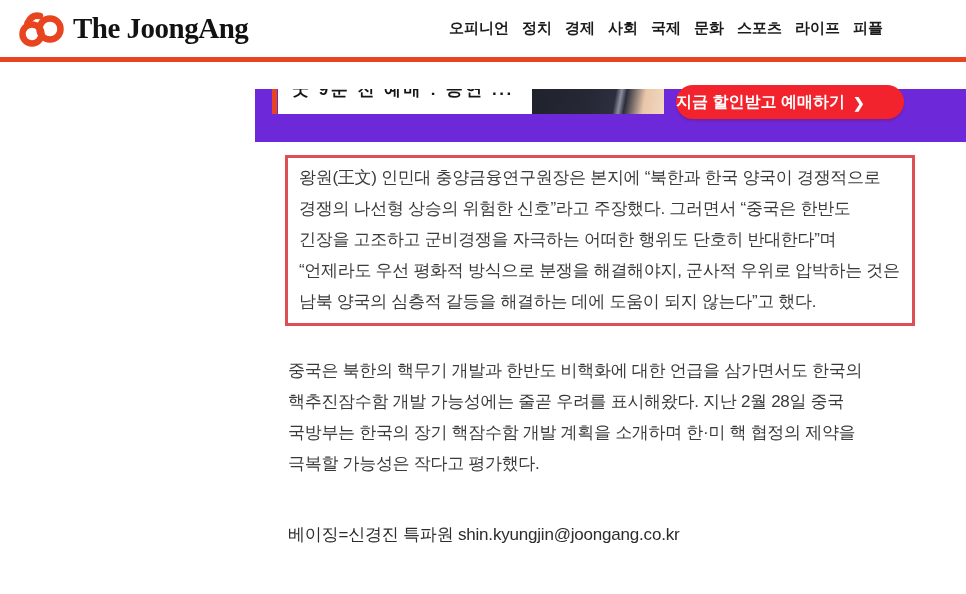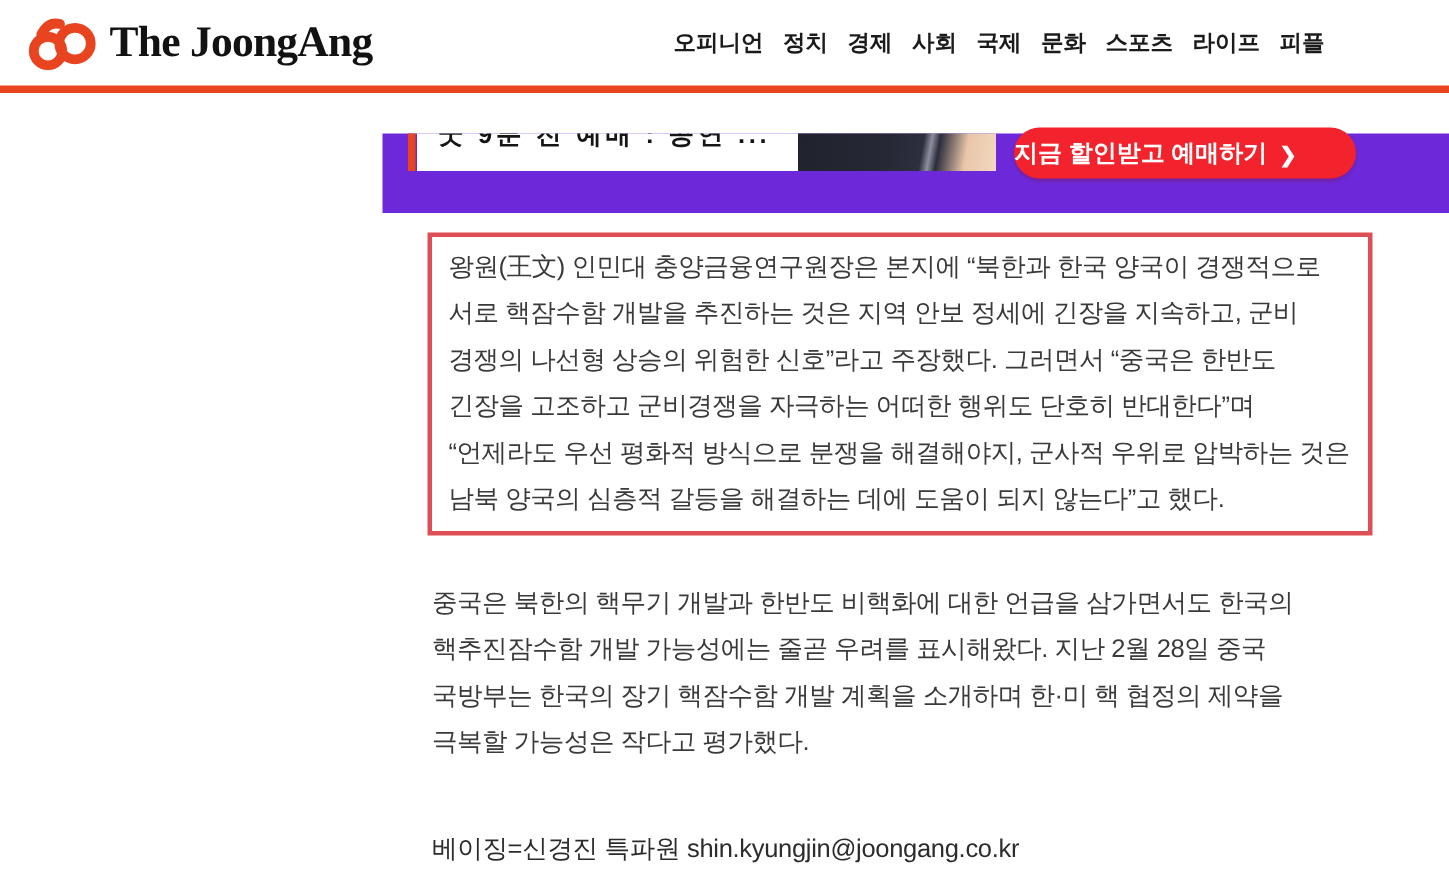--- a/index.html
+++ b/index.html
@@ -92,21 +92,20 @@
     <button class="cta-button">
       <span>지금 할인받고 예매하기</span>
       <span class="cta-arrow">❯</span>
     </button>
   </div>
 
   <div class="article">
 
     <div class="quote-box">
       <div class="t-line">왕원(王文) 인민대 충양금융연구원장은 본지에 “북한과 한국 양국이 경쟁적으로</div>
-      <div class="t-line">서로 핵잠수함 개발을 추진하는 것은 지역 안보 정세에 긴장을 지속하고, 군비</div>
       <div class="t-line">경쟁의 나선형 상승의 위험한 신호”라고 주장했다. 그러면서 “중국은 한반도</div>
       <div class="t-line">긴장을 고조하고 군비경쟁을 자극하는 어떠한 행위도 단호히 반대한다”며</div>
       <div class="t-line">“언제라도 우선 평화적 방식으로 분쟁을 해결해야지, 군사적 우위로 압박하는 것은</div>
       <div class="t-line">남북 양국의 심층적 갈등을 해결하는 데에 도움이 되지 않는다”고 했다.</div>
     </div>
 
     <div class="paragraph">
       <div class="t-line">중국은 북한의 핵무기 개발과 한반도 비핵화에 대한 언급을 삼가면서도 한국의</div>
       <div class="t-line">핵추진잠수함 개발 가능성에는 줄곧 우려를 표시해왔다. 지난 2월 28일 중국</div>
       <div class="t-line">국방부는 한국의 장기 핵잠수함 개발 계획을 소개하며 한·미 핵 협정의 제약을</div>

